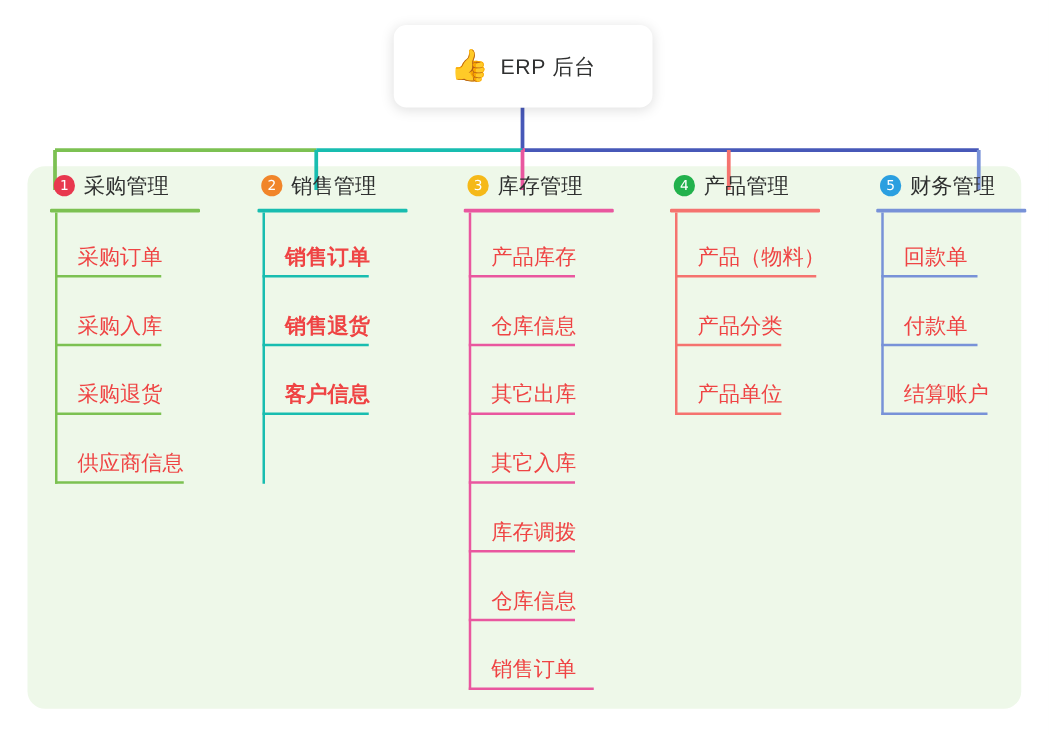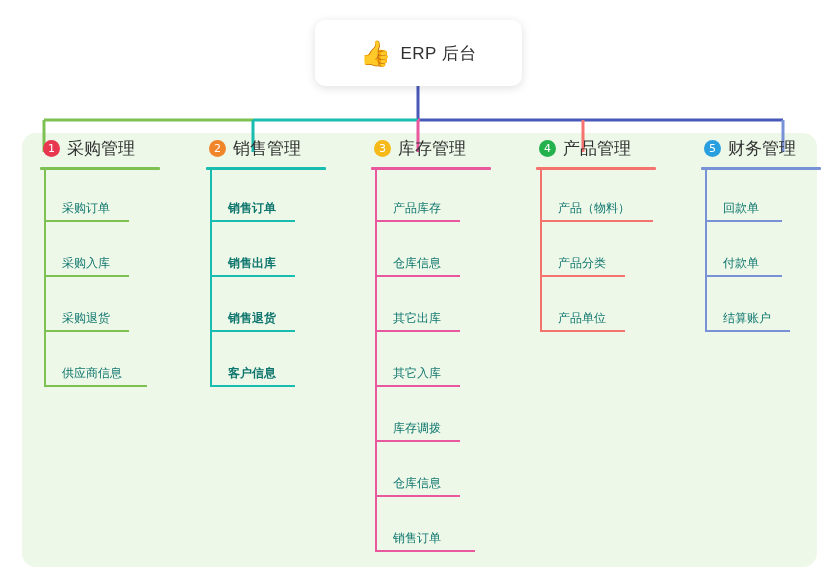--- a/index.html
+++ b/index.html
@@ -120,22 +120,22 @@
   }
   .leaf {
     position: relative;
     height: 55px;
     box-sizing: border-box;
   }
   .leaf-label {
     position: absolute;
     left: 36px;
     bottom: 8px;
-    font-size: 12px;
-    color: #0f766e;
+    font-size: 17px;
+    color: #ef4444;
     white-space: nowrap;
     margin-top: 48px;
   }
   .leaf-rule {
     position: absolute;
     left: 18px;
     bottom: 3px;
     height: 1.6px;
   }
 </style>
@@ -195,24 +195,20 @@
         <span class="col-title">销售管理</span>
       </div>
       <div class="header-rule" style="background: rgb(24, 189, 176); width: 120px; margin-left: 14px;"></div>
       <div class="col-body" style="height: 220px; font-weight: bold;">
         <div class="spine" style="background: rgb(24, 189, 176); height: 217px;"></div>
         <div class="leaf">
           <span class="leaf-label">销售订单</span>
           <div class="leaf-rule" style="background: rgb(24, 189, 176); width: 85px;"></div>
         </div>
         <div class="leaf">
-          <span class="leaf-label">销售出库</span>
-          <div class="leaf-rule" style="background: rgb(24, 189, 176); width: 85px;"></div>
-        </div>
-        <div class="leaf">
           <span class="leaf-label">销售退货</span>
           <div class="leaf-rule" style="background: rgb(24, 189, 176); width: 85px;"></div>
         </div>
         <div class="leaf">
           <span class="leaf-label">客户信息</span>
           <div class="leaf-rule" style="background: rgb(24, 189, 176); width: 85px;"></div>
         </div>
       </div>
     </div>
     <div class="column" style="left: 357px; width: 150px;">

